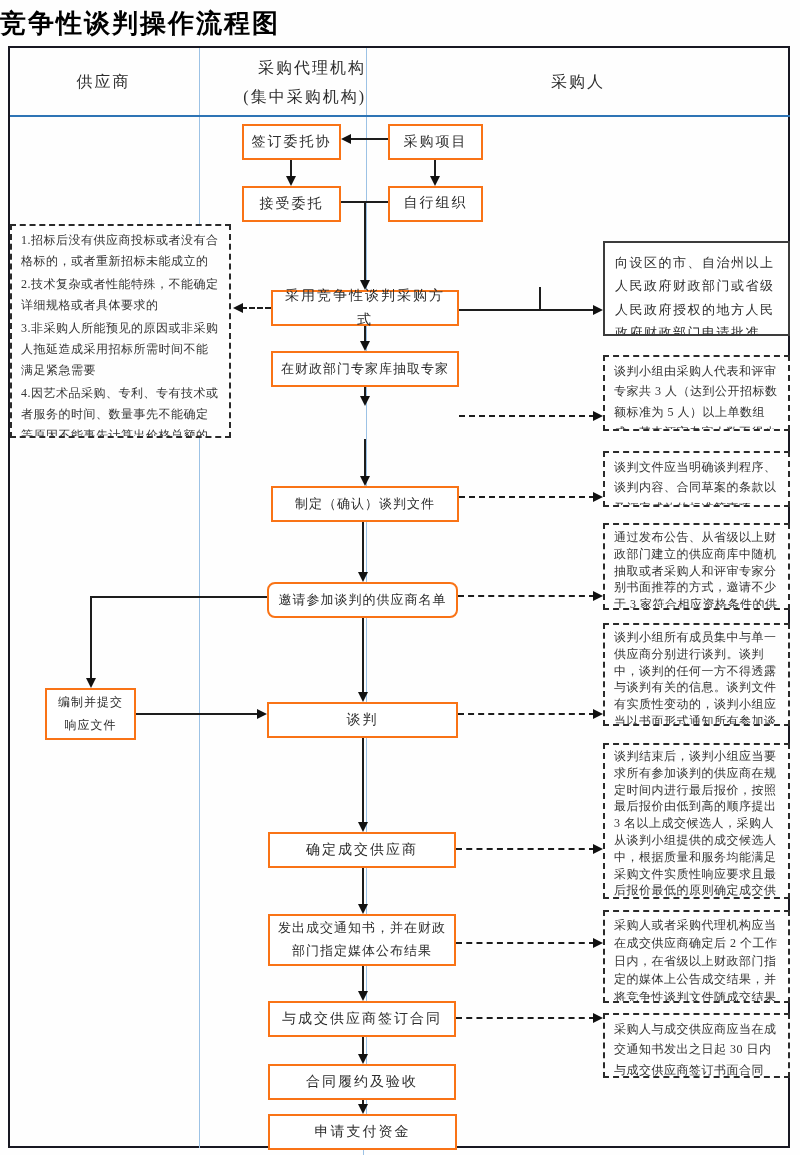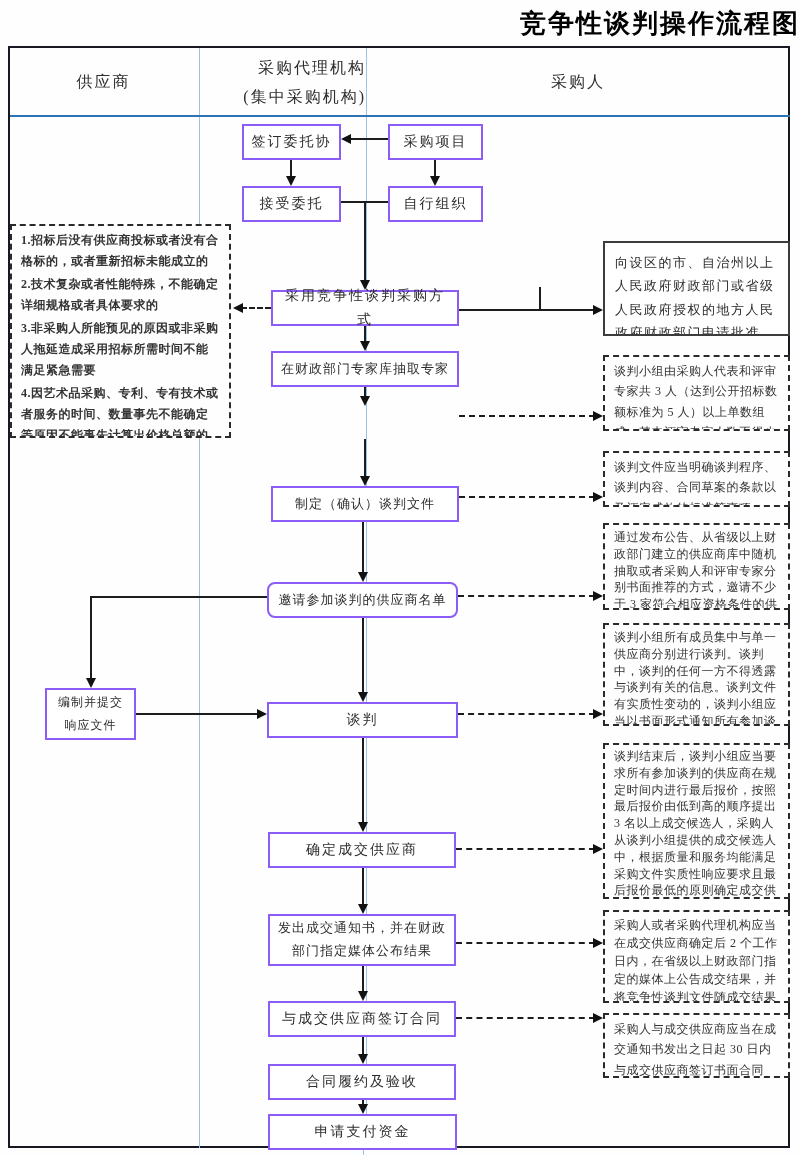--- a/index.html
+++ b/index.html
@@ -2,21 +2,21 @@
 <html><head>
 <meta charset="utf-8">
 <style>
   html,body{margin:0;padding:0;background:#ffffff;}
   .stage{
     position:relative;width:800px;height:1155px;background:#fefefe;
     font-family:"Liberation Serif","DejaVu Serif",serif;color:#2d2d2d;
     overflow:hidden;
   }
   .title{
-    position:absolute;left:0;top:6px;width:800px;text-align:right;
+    position:absolute;left:0;top:6px;width:800px;text-align:left;
     font-size:26px;font-weight:bold;color:#000;letter-spacing:2px;
   }
   .frame{
     position:absolute;left:8px;top:46px;width:782px;height:1102px;
     border:2px solid #181822;box-sizing:border-box;background:transparent;
   }
   .vsep{position:absolute;top:48px;width:1px;height:1100px;background:#9cc2e5;z-index:1;}
   .hdr-line{position:absolute;left:10px;top:115px;width:780px;height:2px;background:#2e74b5;z-index:2;}
   .lane-label{
     position:absolute;z-index:3;font-size:16px;color:#2e2e2e;text-align:center;letter-spacing:2px;
@@ -25,40 +25,40 @@
   .hline{position:absolute;height:2px;background:#1d1d1d;z-index:4;}
   .vline{position:absolute;width:2px;background:#1d1d1d;z-index:4;}
   .dhline{position:absolute;height:0;border-top:2px dashed #1d1d1d;z-index:4;}
   .sep-thin{position:absolute;width:1px;background:#9cc2e5;z-index:1;}
   .arr{position:absolute;width:0;height:0;z-index:5;}
   .arr.down{border-left:5px solid transparent;border-right:5px solid transparent;border-top:10px solid #111;}
   .arr.left{border-top:5px solid transparent;border-bottom:5px solid transparent;border-right:10px solid #111;}
   .arr.right{border-top:5px solid transparent;border-bottom:5px solid transparent;border-left:10px solid #111;}
   
   .node{
-    position:absolute;border:2px solid #8b5cf6;background:#ffffff;box-sizing:border-box;
+    position:absolute;border:2px solid #f97316;background:#ffffff;box-sizing:border-box;
     display:flex;align-items:center;justify-content:center;text-align:center;
     font-size:14px;letter-spacing:2px;color:#2d2d2d;z-index:6;line-height:1.7;
     padding:16px 6px;
   }
   .node.long{font-size:13px;letter-spacing:1px;}
   .node.small{font-size:12px;letter-spacing:1px;}
   .bigbox{
     position:absolute;border:2px solid #3c3c3c;background:#fff;box-sizing:border-box;
     font-size:13px;line-height:1.8;letter-spacing:1.5px;color:#2d2d2d;
     padding:8px 10px;z-index:6;text-align:left;overflow:hidden;
   }
   .note{
     position:absolute;border:2px dashed #2a2a2a;background:#fefefe;box-sizing:border-box;
     font-size:12px;line-height:1.42;letter-spacing:0.5px;color:#343434;
     padding:4px 9px;z-index:6;text-align:left;overflow:hidden;
   }
   .note.airy{line-height:1.75;}
   .note.roomy{line-height:1.7;}
-  .note .cond{margin:0 0 2px 0;font-weight:bold;}
+  .note .cond{margin:0 0 2px 0;}
 </style>
 </head>
 <body>
 
 <div class="stage">
 
   <div class="title">竞争性谈判操作流程图</div>
 
   <div class="frame"></div>
 
@@ -132,21 +132,21 @@
   <div class="dhline" style="left:456px;top:848px;width:139px;"></div>
   <div class="arr right" style="left:593px;top:844px;"></div>
   <div class="dhline" style="left:456px;top:942px;width:139px;"></div>
   <div class="arr right" style="left:593px;top:938px;"></div>
   <div class="dhline" style="left:456px;top:1017px;width:139px;"></div>
   <div class="arr right" style="left:593px;top:1013px;"></div>
 
   <div class="node" style="left:242px;top:124px;width:99px;height:31px;">签订委托协</div>
   <div class="node" style="left:388px;top:124px;width:95px;height:31px;">采购项目</div>
   <div class="node" style="left:242px;top:186px;width:99px;height:33px;">接受委托</div>
-  <div class="node" style="left:388px;top:186px;width:95px;height:33px;">自行组织</div>
+  <div class="node" style="left:388px;top:186px;width:95px;height:33px;font-family:Liberation Mono, monospace;">自行组织</div>
   <div class="node" style="left:271px;top:290px;width:188px;height:32px;">采用竞争性谈判采购方式</div>
   <div class="node long" style="left:271px;top:351px;width:188px;height:30px;">在财政部门专家库抽取专家</div>
   <div class="node long" style="left:271px;top:486px;width:188px;height:32px;">制定（确认）谈判文件</div>
   <div class="node long" style="left:267px;top:582px;width:191px;height:33px;border-radius:8px;">邀请参加谈判的供应商名单</div>
   <div class="node" style="left:267px;top:702px;width:191px;height:33px;">谈判</div>
   <div class="node" style="left:268px;top:832px;width:188px;height:34px;">确定成交供应商</div>
   <div class="node long" style="left:268px;top:914px;width:188px;height:52px;line-height:1.75;">发出成交通知书，并在财政部门指定媒体公布结果</div>
   <div class="node" style="left:268px;top:1001px;width:188px;height:33px;">与成交供应商签订合同</div>
   <div class="node" style="left:268px;top:1064px;width:188px;height:32px;">合同履约及验收</div>
   <div class="node small" style="left:45px;top:688px;width:91px;height:52px;line-height:1.9;">编制并提交响应文件</div>

